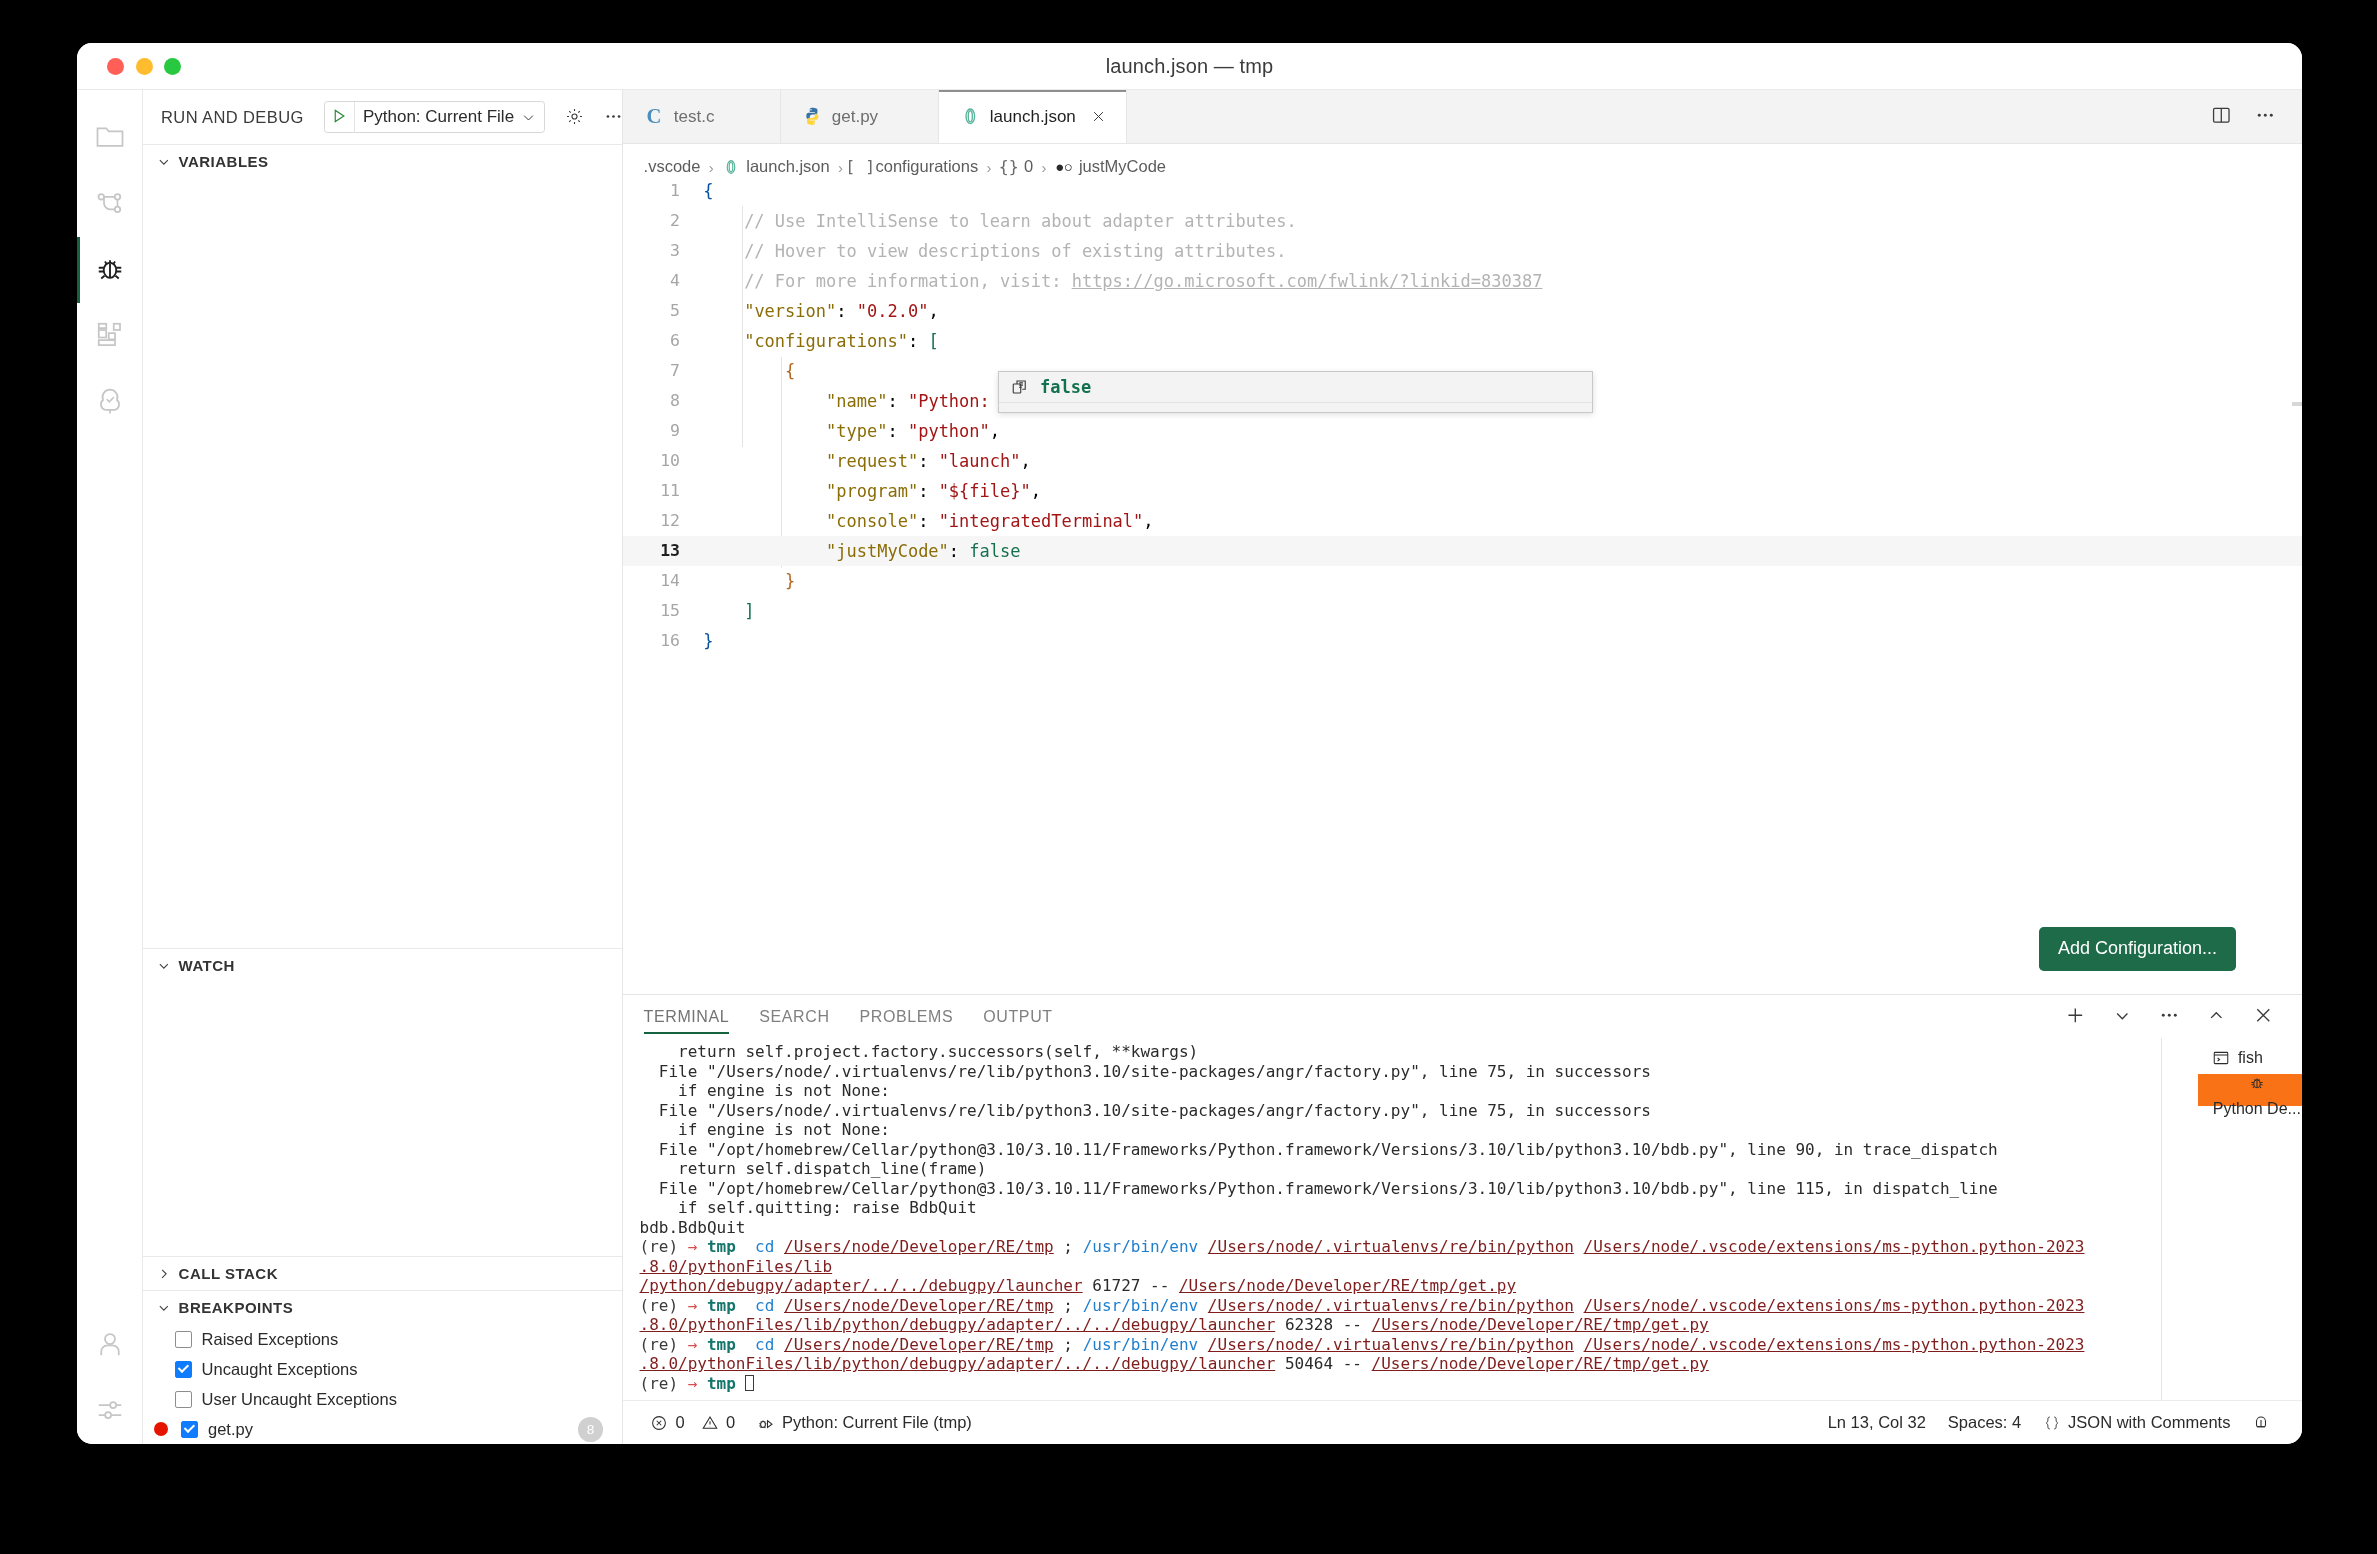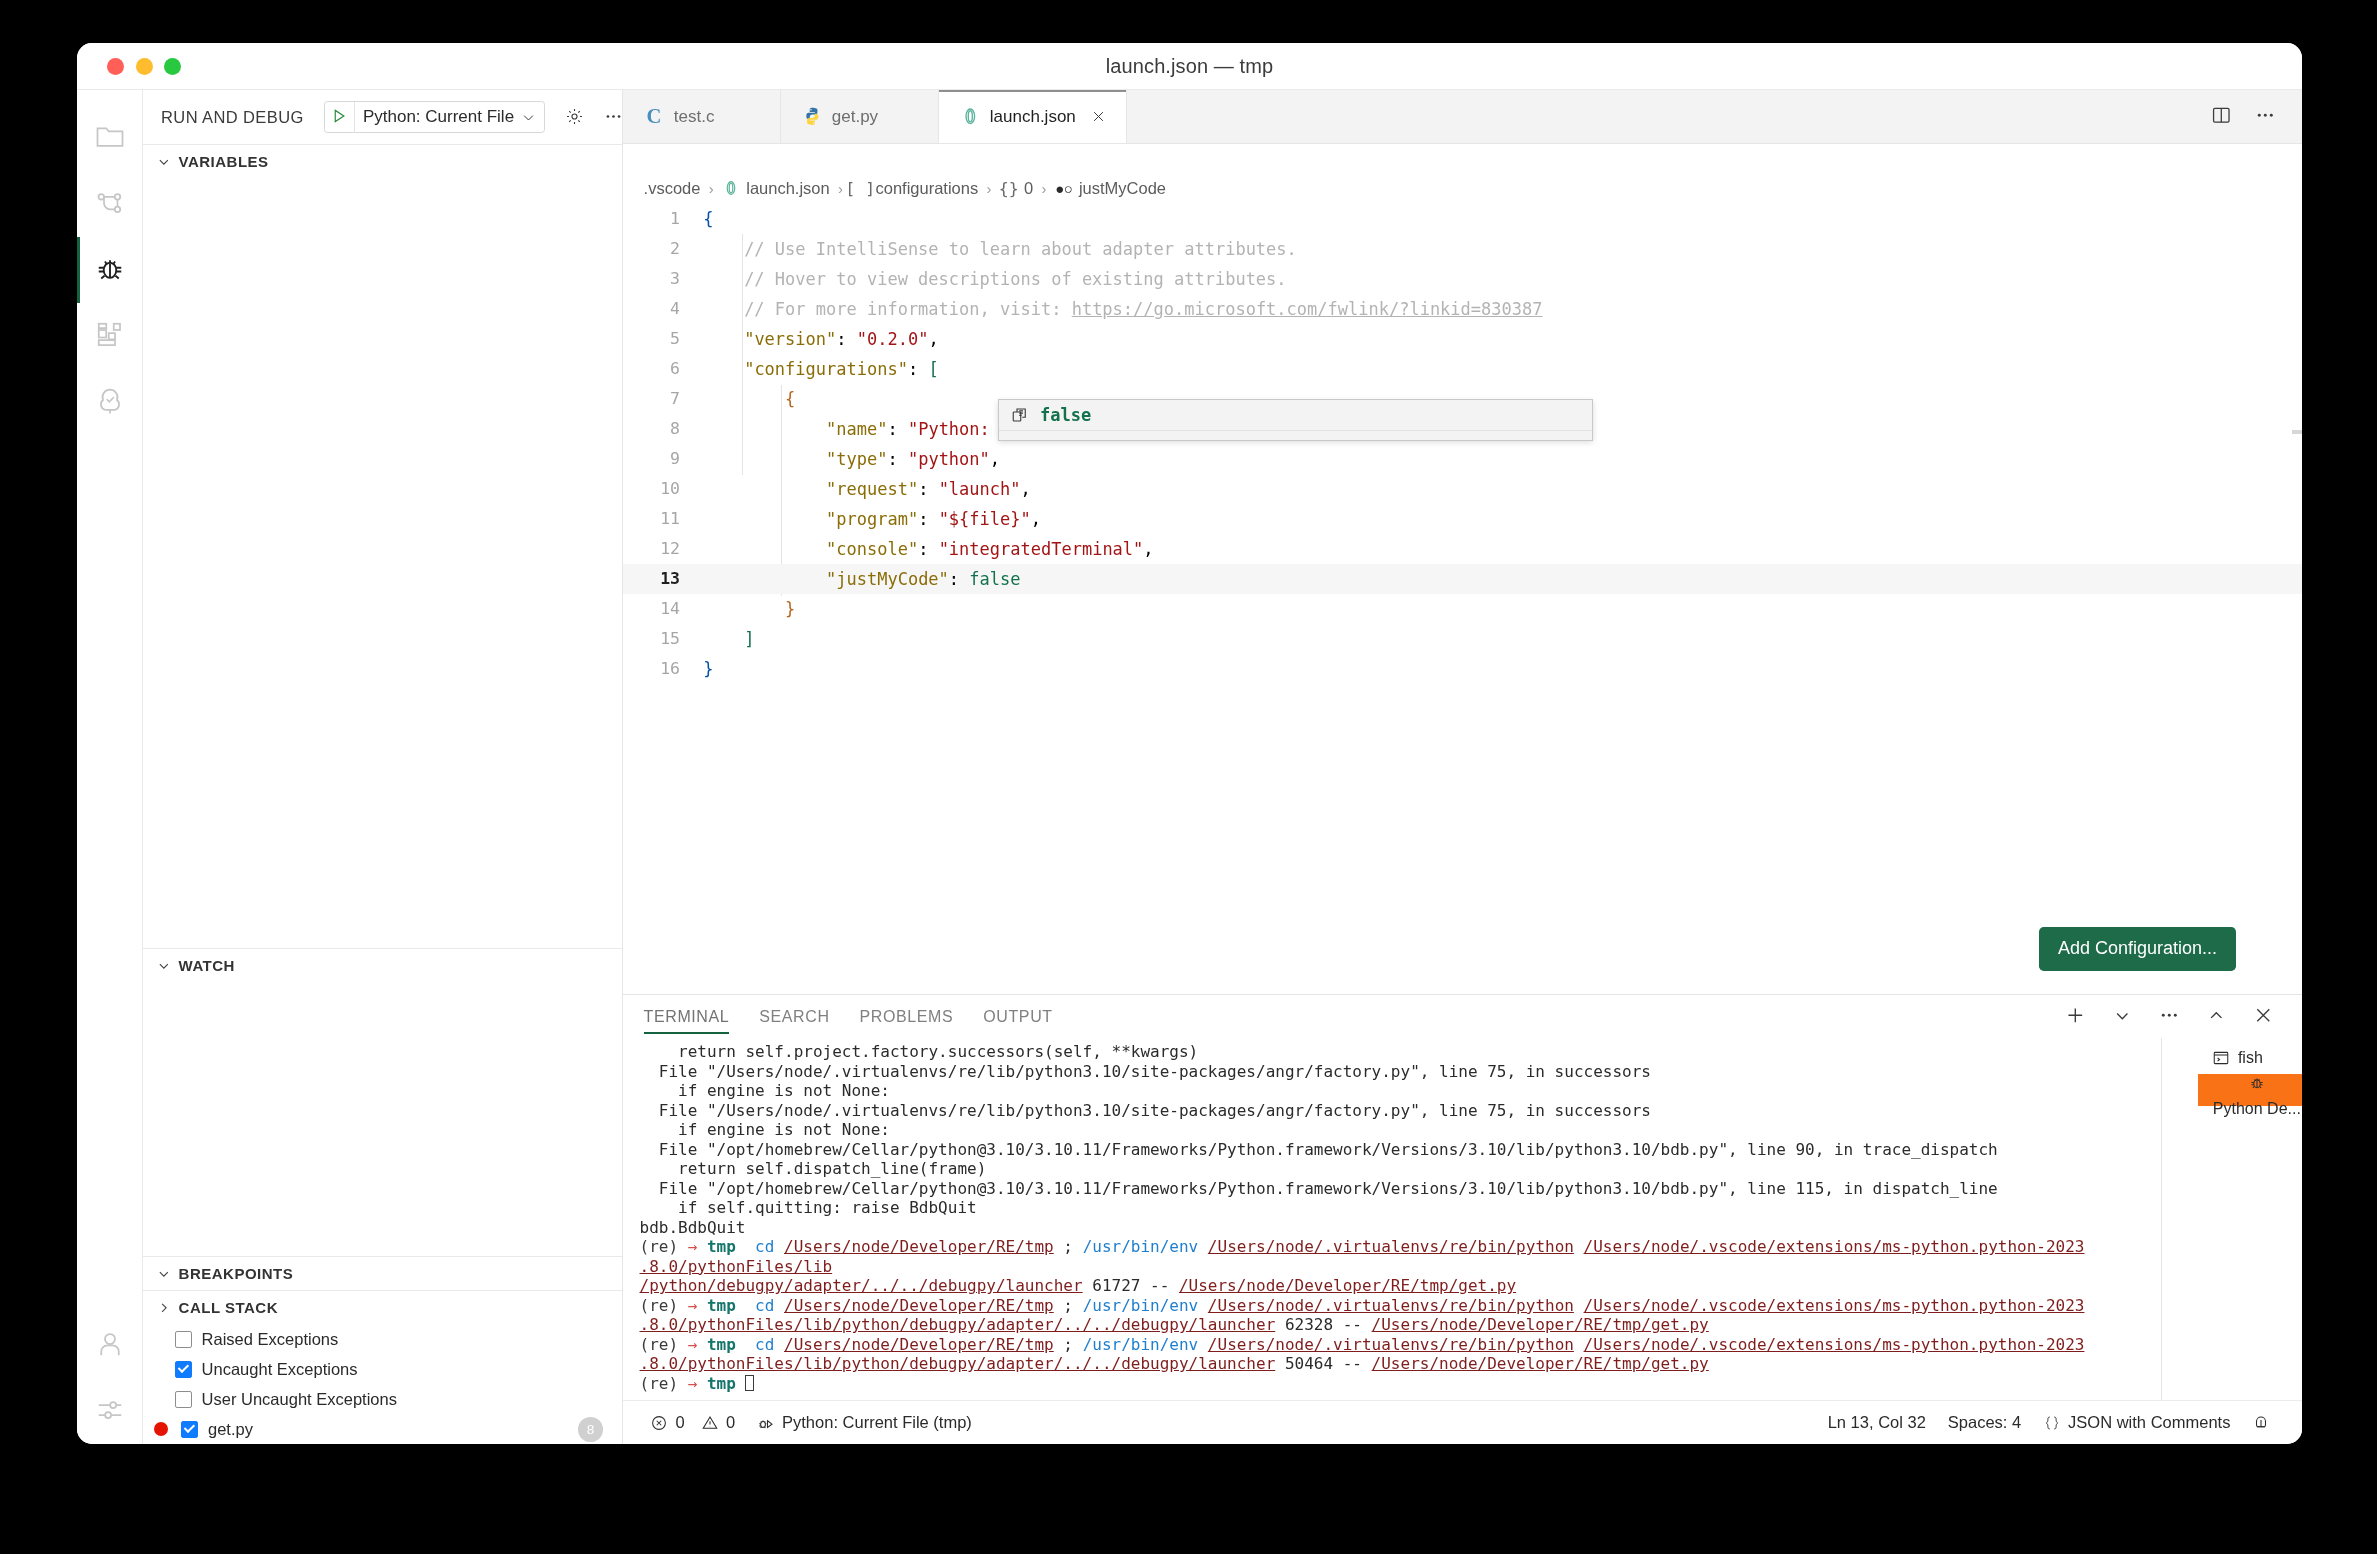--- a/index.html
+++ b/index.html
@@ -168,24 +168,23 @@
   .tab-close { margin-left: 5.5px; color: #3b3b3b; display:flex; }
   .tab-close svg { width: 15px; height: 15px; }
   #tabbar-actions {
     margin-left: auto; display: flex; align-items: center;
     gap: 12.3px; padding-right: 20.6px;
   }
   #tabbar-actions .hdr-icon svg { width: 20.6px; height: 20.6px; }
   
   #breadcrumb {
     height: 32px; flex: 0 0 32px;
-    display: flex; align-items: center; gap: 6.9px;
+    display: flex; align-items: flex-end; gap: 6.9px;
     padding-left: 20.6px; font-size: 16.5px; color: #5c5c5c;
     background: #ffffff;
-    margin-top: 28px;
   }
   .crumb { display: flex; align-items: center; gap: 6.2px; }
   .crumb-sep { color: #9a9a9a; font-size: 15px; padding: 0 1.4px; }
   .crumb-ico { width: 18px; height: 18px; display:flex; align-items:center; justify-content:center; }
   .crumb-ico svg { width: 18px; height: 18px; }
   
   #code-area {
     flex: 1; background: #ffffff; position: relative;
     overflow: hidden;
     font-family: "DejaVu Sans Mono", "Liberation Mono", monospace;
@@ -462,33 +461,33 @@
               <path d="M5 9l7 7 7-7"></path>
             </svg>
         </span>
         <span>WATCH</span>
       </div>
       <div class="sec-body" id="watch-body"></div>
 
       <div class="section-head">
         <span class="chev">
           <svg viewBox="0 0 24 24" fill="none" stroke="currentColor" stroke-width="2">
-              <path d="M5 9l7 7 7-7"></path>
+              <path d="M9 5l7 7-7 7"></path>
             </svg>
         </span>
-        <span>BREAKPOINTS</span>
+        <span>CALL STACK</span>
       </div>
 
       <div class="section-head">
         <span class="chev">
           <svg viewBox="0 0 24 24" fill="none" stroke="currentColor" stroke-width="2">
-              <path d="M9 5l7 7-7 7"></path>
+              <path d="M5 9l7 7 7-7"></path>
             </svg>
         </span>
-        <span>CALL STACK</span>
+        <span>BREAKPOINTS</span>
       </div>
       <div class="sec-body" id="breakpoints-list">
           <div class="bp-row">
             <span class="cb"></span>
             <span>Raised Exceptions</span>
           </div>
           <div class="bp-row">
             <span class="cb checked"></span>
             <span>Uncaught Exceptions</span>
           </div>

